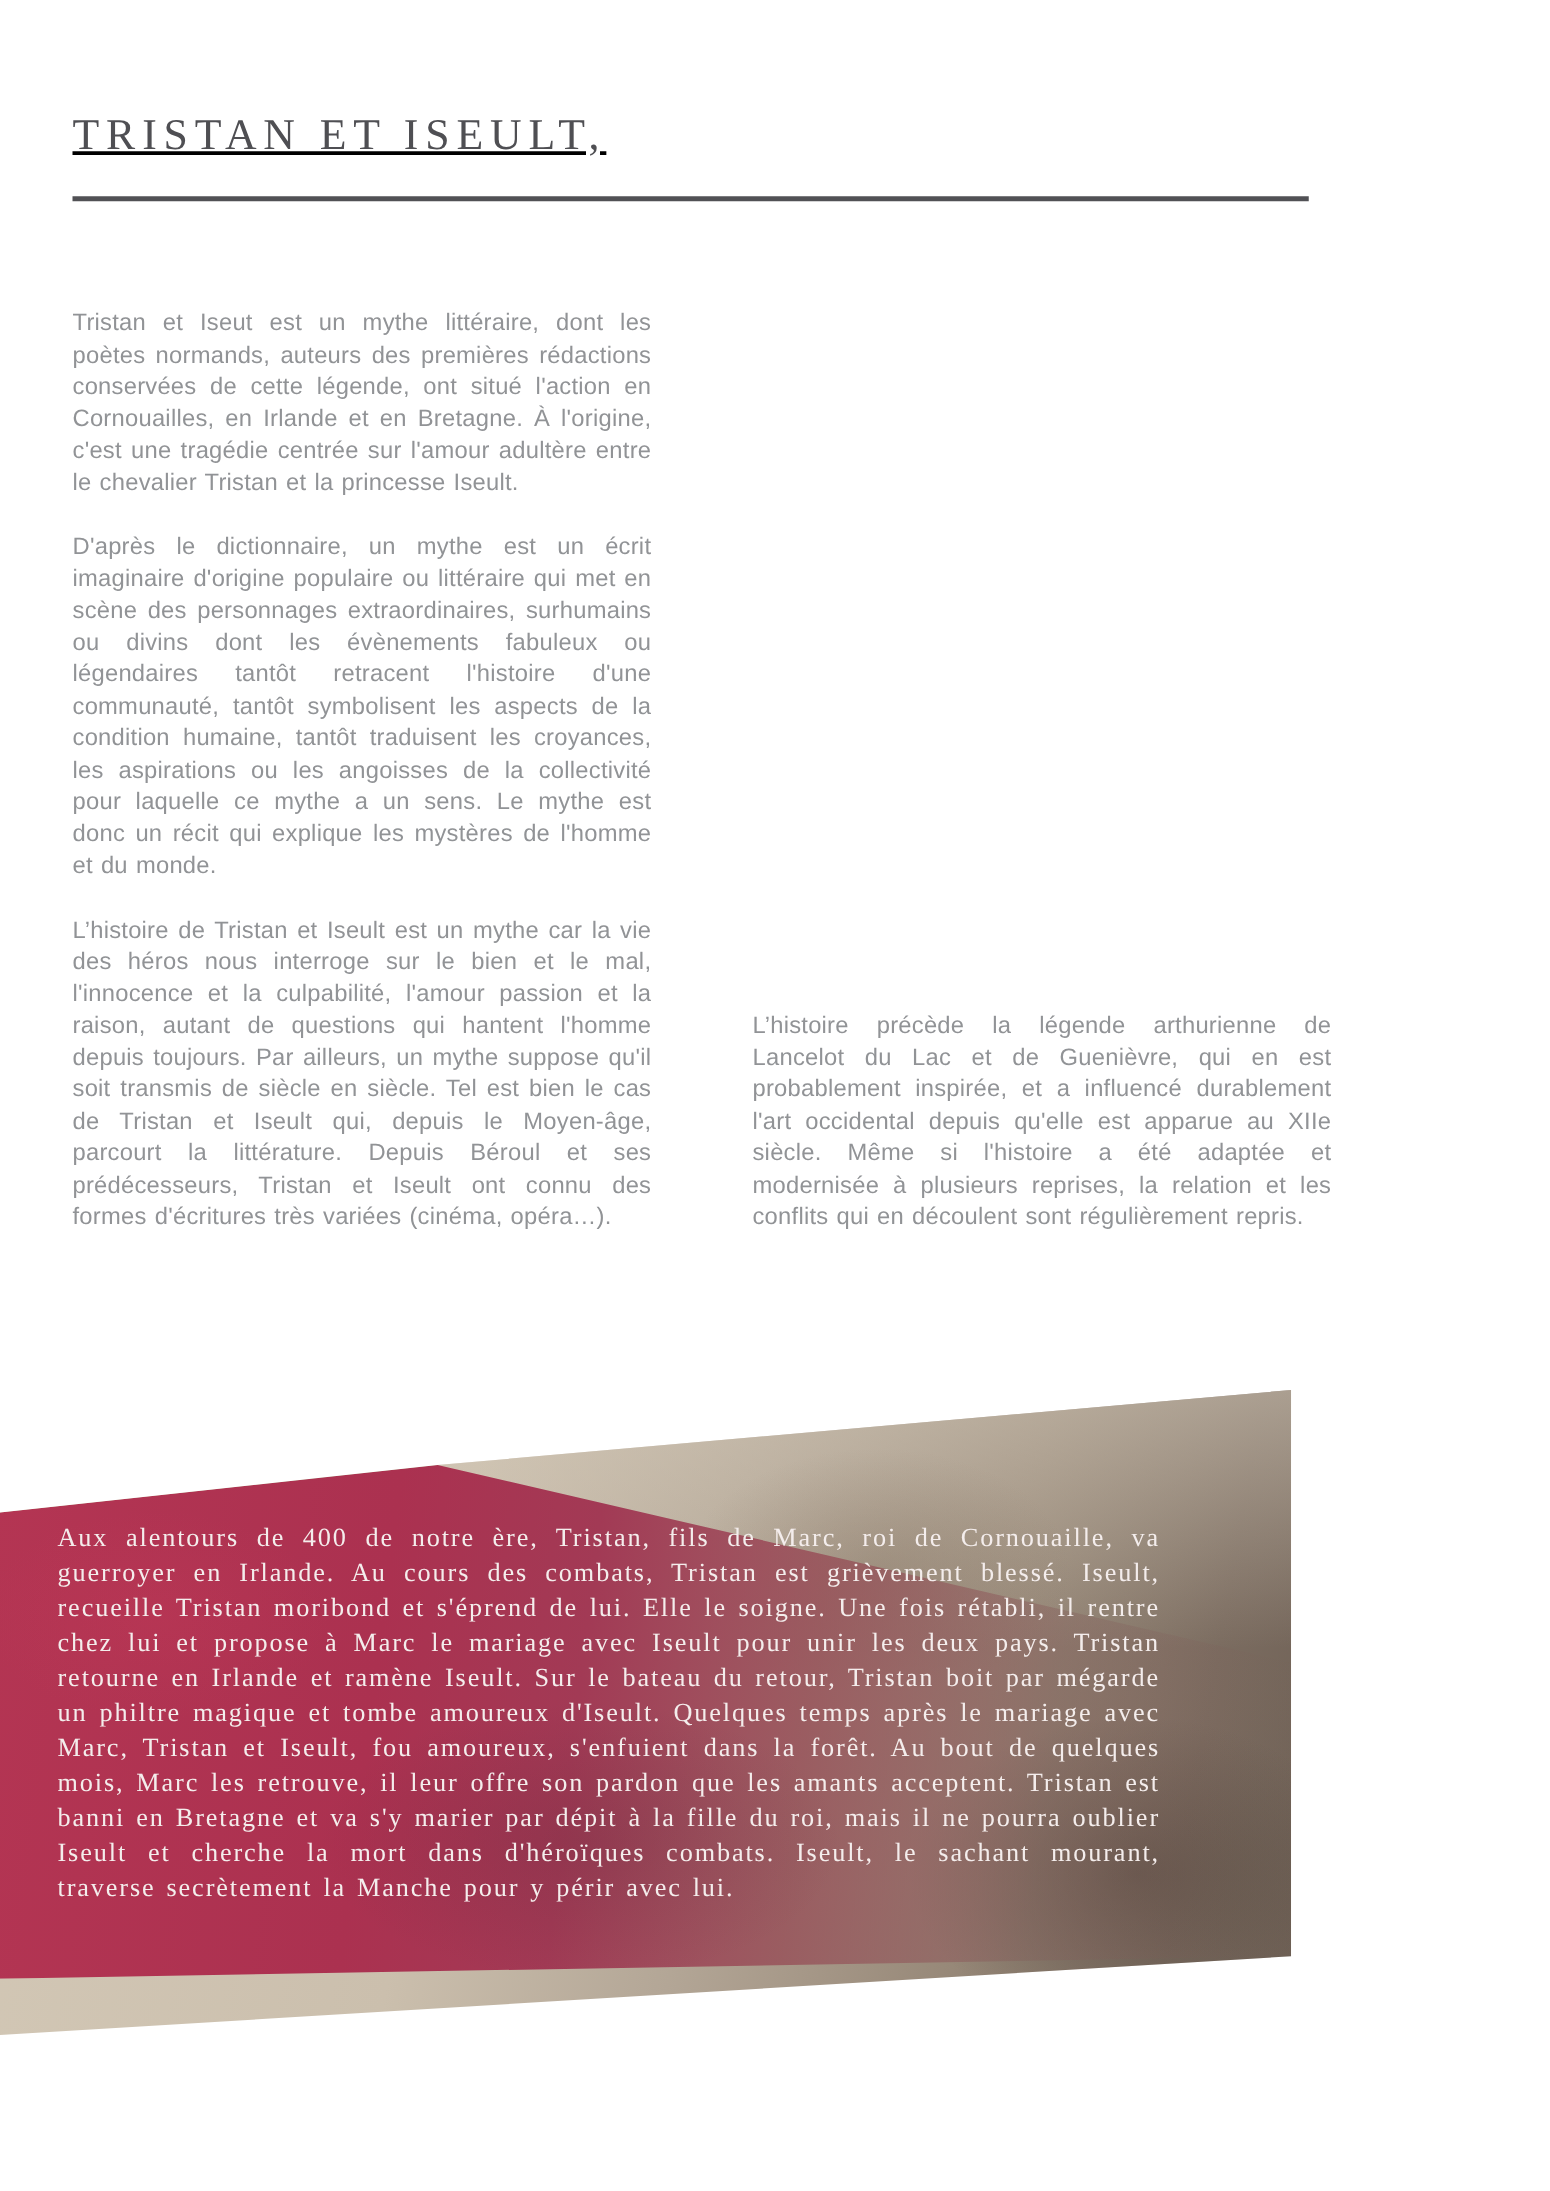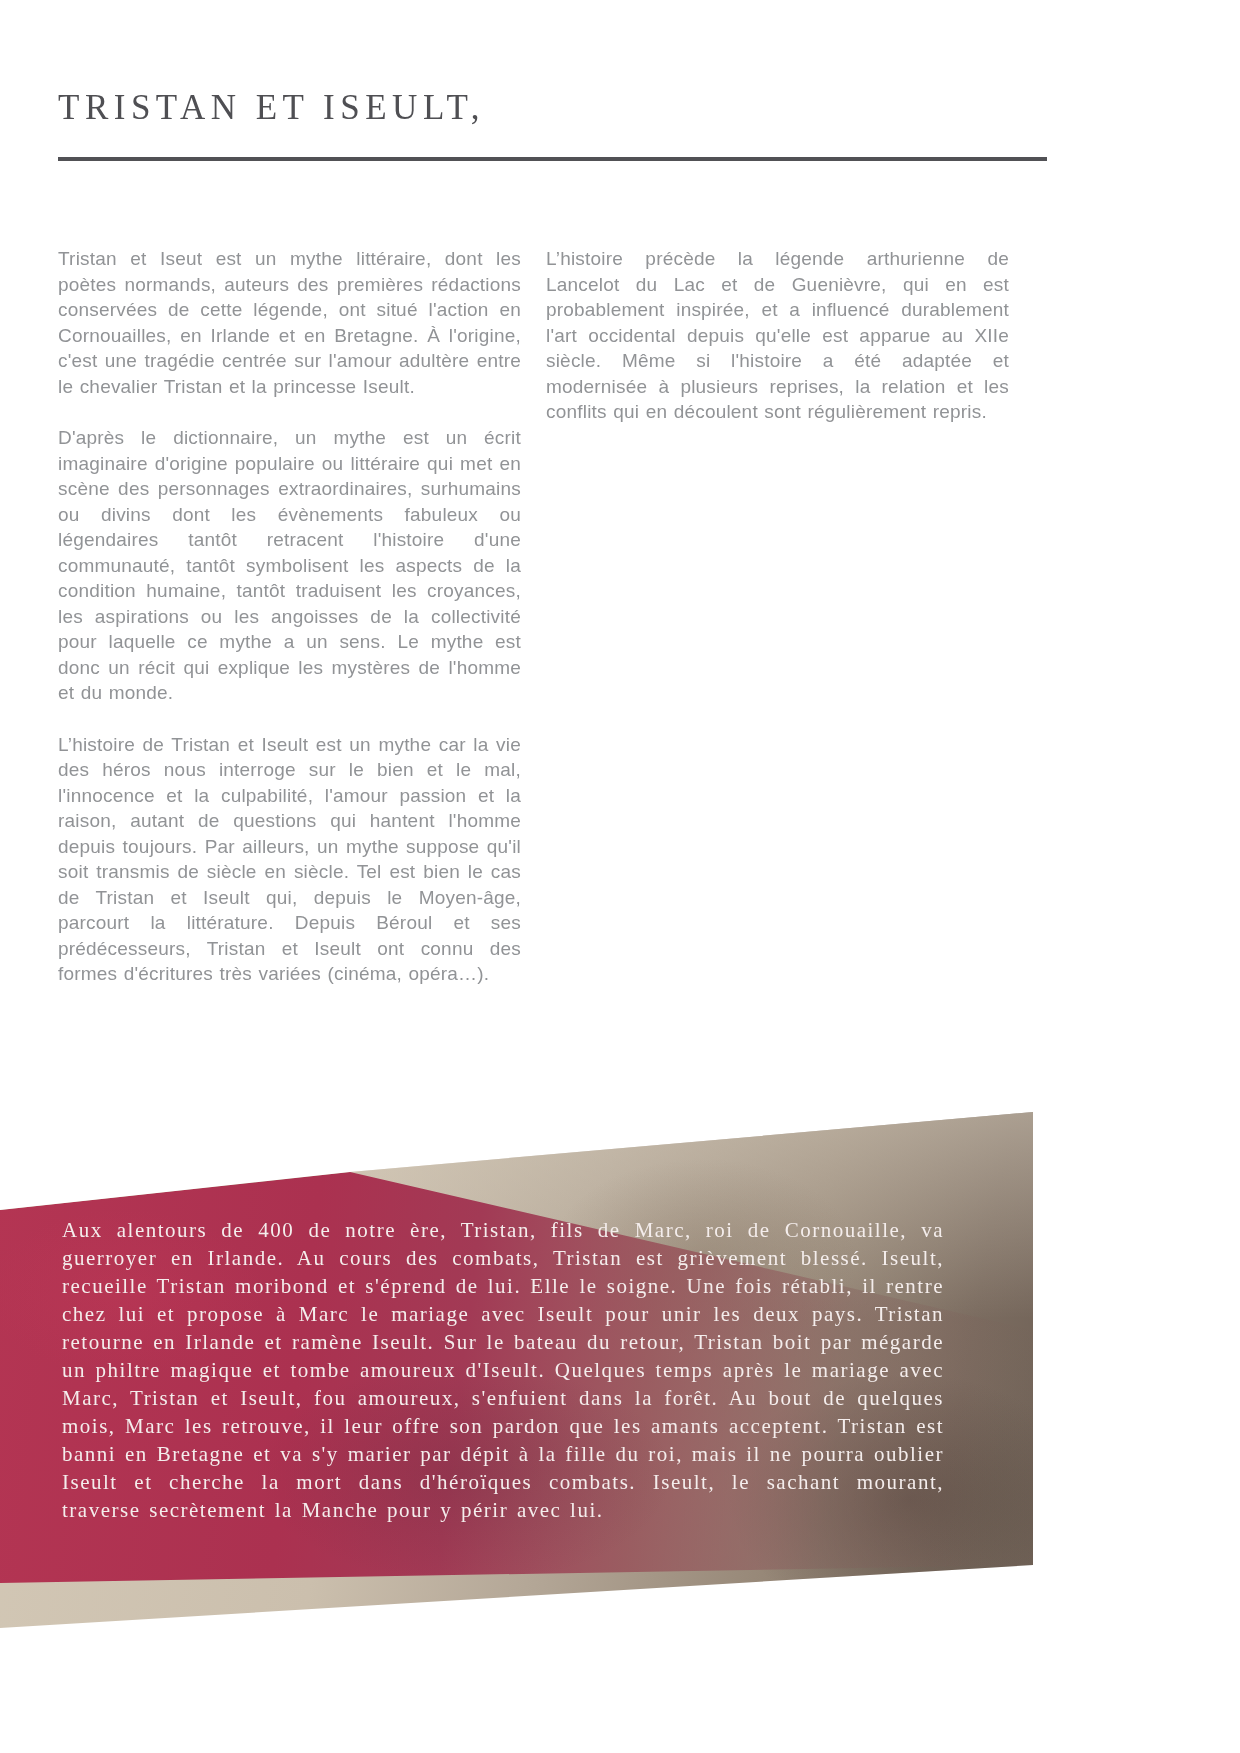--- a/index.html
+++ b/index.html
@@ -7,41 +7,42 @@
     width: 1240px;
     height: 1753px;
     background: #ffffff;
     font-family: "Liberation Sans", sans-serif;
     position: relative;
     overflow: hidden;
   }
   .page { position: relative; width: 1240px; height: 1753px; }
 
   
-  .header { padding: 86px 0 0 58px; }
+  .header { padding: 86px 0 0 58px; text-decoration: underline; }
   .title {
     font-family: "Liberation Serif", serif;
     font-weight: 400;
     font-size: 35px;
     line-height: 43px;
     letter-spacing: 5.5px;
     color: #4f4f53;
   }
   .rule {
     margin-top: 28px;
     width: 989px;
     height: 4px;
     background: #515155;
   }
 
   
   .columns {
     display: flex;
-    gap: 25px;
+    gap: 81px;
     margin: 85px 58px 0 58px;
+    align-items: flex-end;
   }
   .col { width: 463px; }
   .col p {
     margin: 0 0 26px 0;
     text-align: justify;
     font-size: 19px;
     line-height: 25.5px;
     letter-spacing: 0.2px;
     word-spacing: 1px;
     color: #919396;
@@ -75,21 +76,21 @@
     background:
       radial-gradient(300px 160px at 45% 70%, rgba(70,30,45,0.18), transparent 70%),
       radial-gradient(200px 120px at 12% 35%, rgba(200,60,90,0.25), transparent 70%),
       linear-gradient(97deg, #b43553 0%, #ab3150 30%, #a23a55 45%,
         rgba(150,75,85,0.78) 62%, rgba(130,90,88,0.35) 80%,
         rgba(120,92,85,0.05) 95%, rgba(120,92,85,0) 100%);
   }
 
   .story-text {
     position: absolute;
-    left: 62px;
+    left: 46px;
     top: 1216px;
     width: 882px;
     z-index: 2;
     font-family: "Liberation Serif", serif;
     font-size: 21px;
     line-height: 28px;
     letter-spacing: 1.5px;
     word-spacing: 2px;
     text-align: justify;
     color: #f4edec;

